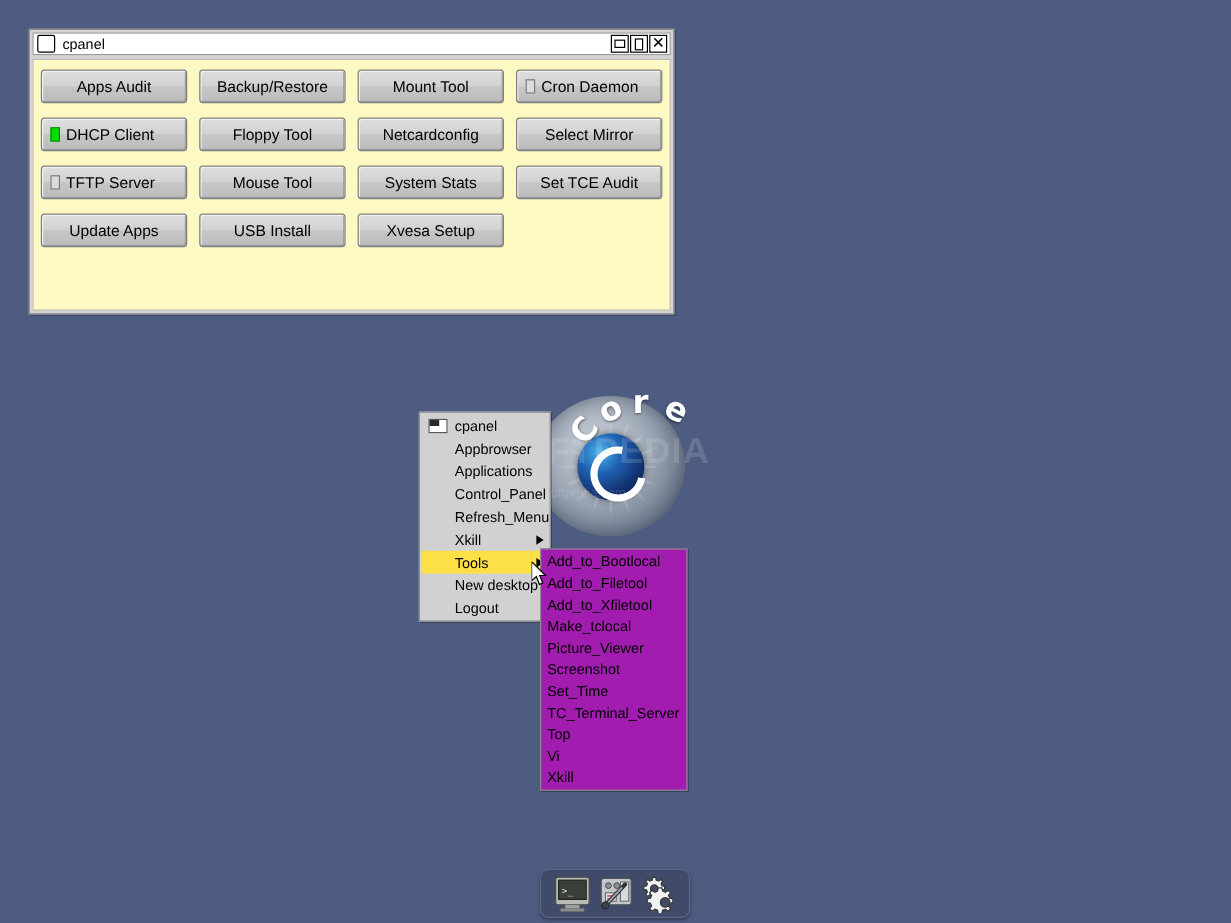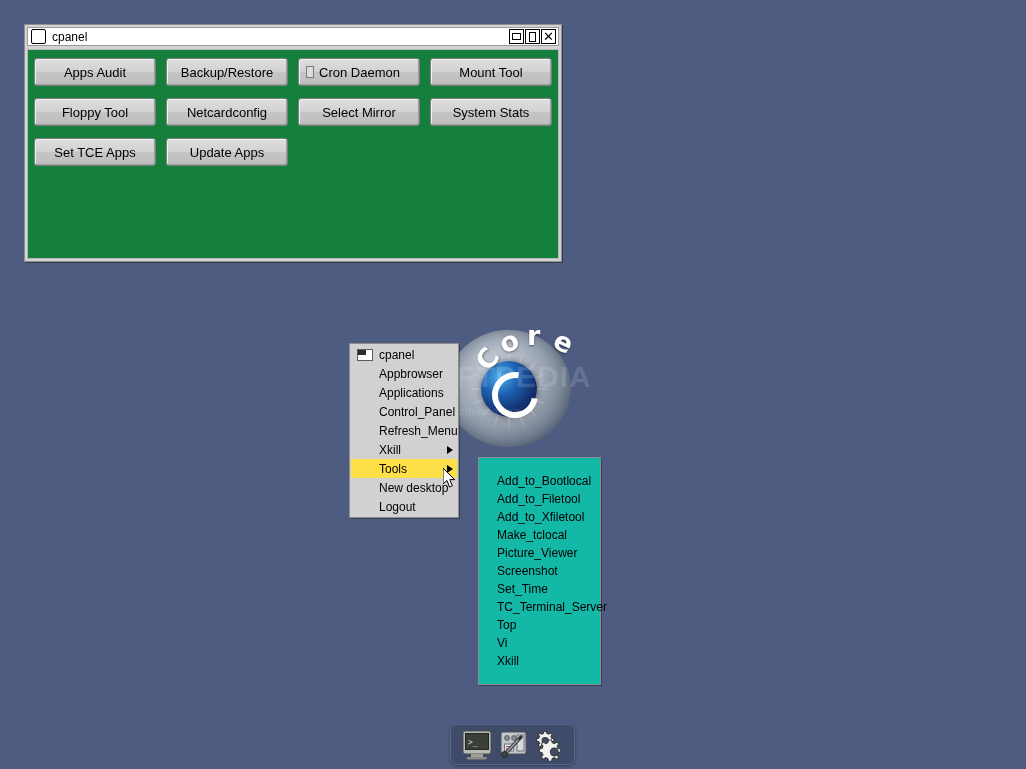--- a/index.html
+++ b/index.html
@@ -89,21 +89,21 @@
   }
   .win-btn .gl-min{width:7px;height:5px;border:1px solid #000;}
   .win-btn .gl-max{width:5px;height:8px;border:1px solid #000;}
   .win-btn .gl-close{
     font-size:13px;font-weight:bold;font-family:"DejaVu Sans",sans-serif;
     line-height:11px;margin-top:-1px;
   }
 
   #cpanel-body{
     position:absolute;left:2px;top:24px;right:2px;bottom:2px;
-    background:#15803d;
+    background:#fef9c3;
     border:1px solid #b9b9b9;
     box-sizing:border-box;
     padding:8px 6px 8px 6px;
   }
   #cpanel-grid{
     display:grid;
     grid-template-columns:repeat(4,1fr);
     gap:12px 10px;
   }
   .cp-btn{
@@ -152,26 +152,26 @@
   }
   .menu-item .mi-label{flex:1 1 auto;}
   .menu-item .mi-arrow{
     width:0;height:0;flex:0 0 auto;
     border-top:4px solid transparent;border-bottom:4px solid transparent;
     border-left:6px solid #000;
   }
 
   
   #tools-submenu{
-    position:absolute;left:478px;top:457px;width:123px;
-    background:#14b8a6;
+    position:absolute;left:450px;top:457px;width:123px;
+    background:#a21caf;
     border:1px solid #8d8d8d;
     box-shadow:1px 1px 0 rgba(0,0,0,.3);
     box-sizing:border-box;
-    padding:14px;
+    padding:1px;
   }
   .submenu-item{
     height:18px;display:flex;align-items:center;
     font-size:12px;color:#000;padding-left:4px;cursor:pointer;white-space:nowrap;
     box-sizing:border-box;
   }
 
   
   #mouse-cursor{
     position:absolute;left:443px;top:468px;width:14px;height:21px;
@@ -247,44 +247,61 @@
   </div>
 
   <div id="cpanel-body">
     <div id="cpanel-grid">
         <div class="cp-btn">
           <span>Apps Audit</span>
         </div>
         <div class="cp-btn">
           <span>Backup/Restore</span>
         </div>
+        <div class="cp-btn">
+          <span>Mount Tool</span>
+        </div>
         <div class="cp-btn has-led">
           <span class="led"></span>
           <span>Cron Daemon</span>
         </div>
-        <div class="cp-btn">
-          <span>Mount Tool</span>
+        <div class="cp-btn has-led">
+          <span class="led on"></span>
+          <span>DHCP Client</span>
         </div>
         <div class="cp-btn">
           <span>Floppy Tool</span>
         </div>
         <div class="cp-btn">
           <span>Netcardconfig</span>
         </div>
         <div class="cp-btn">
           <span>Select Mirror</span>
         </div>
+        <div class="cp-btn has-led">
+          <span class="led"></span>
+          <span>TFTP Server</span>
+        </div>
+        <div class="cp-btn">
+          <span>Mouse Tool</span>
+        </div>
         <div class="cp-btn">
           <span>System Stats</span>
         </div>
         <div class="cp-btn">
-          <span>Set TCE Apps</span>
+          <span>Set TCE Audit</span>
         </div>
         <div class="cp-btn">
           <span>Update Apps</span>
+        </div>
+        <div class="cp-btn">
+          <span>USB Install</span>
+        </div>
+        <div class="cp-btn">
+          <span>Xvesa Setup</span>
         </div>
       </div>
   </div>
 </div>
 
 <div id="root-menu">
     <div class="menu-item">
       <span class="mi-icon"></span>
       <span class="mi-label">cpanel</span>
     </div>

